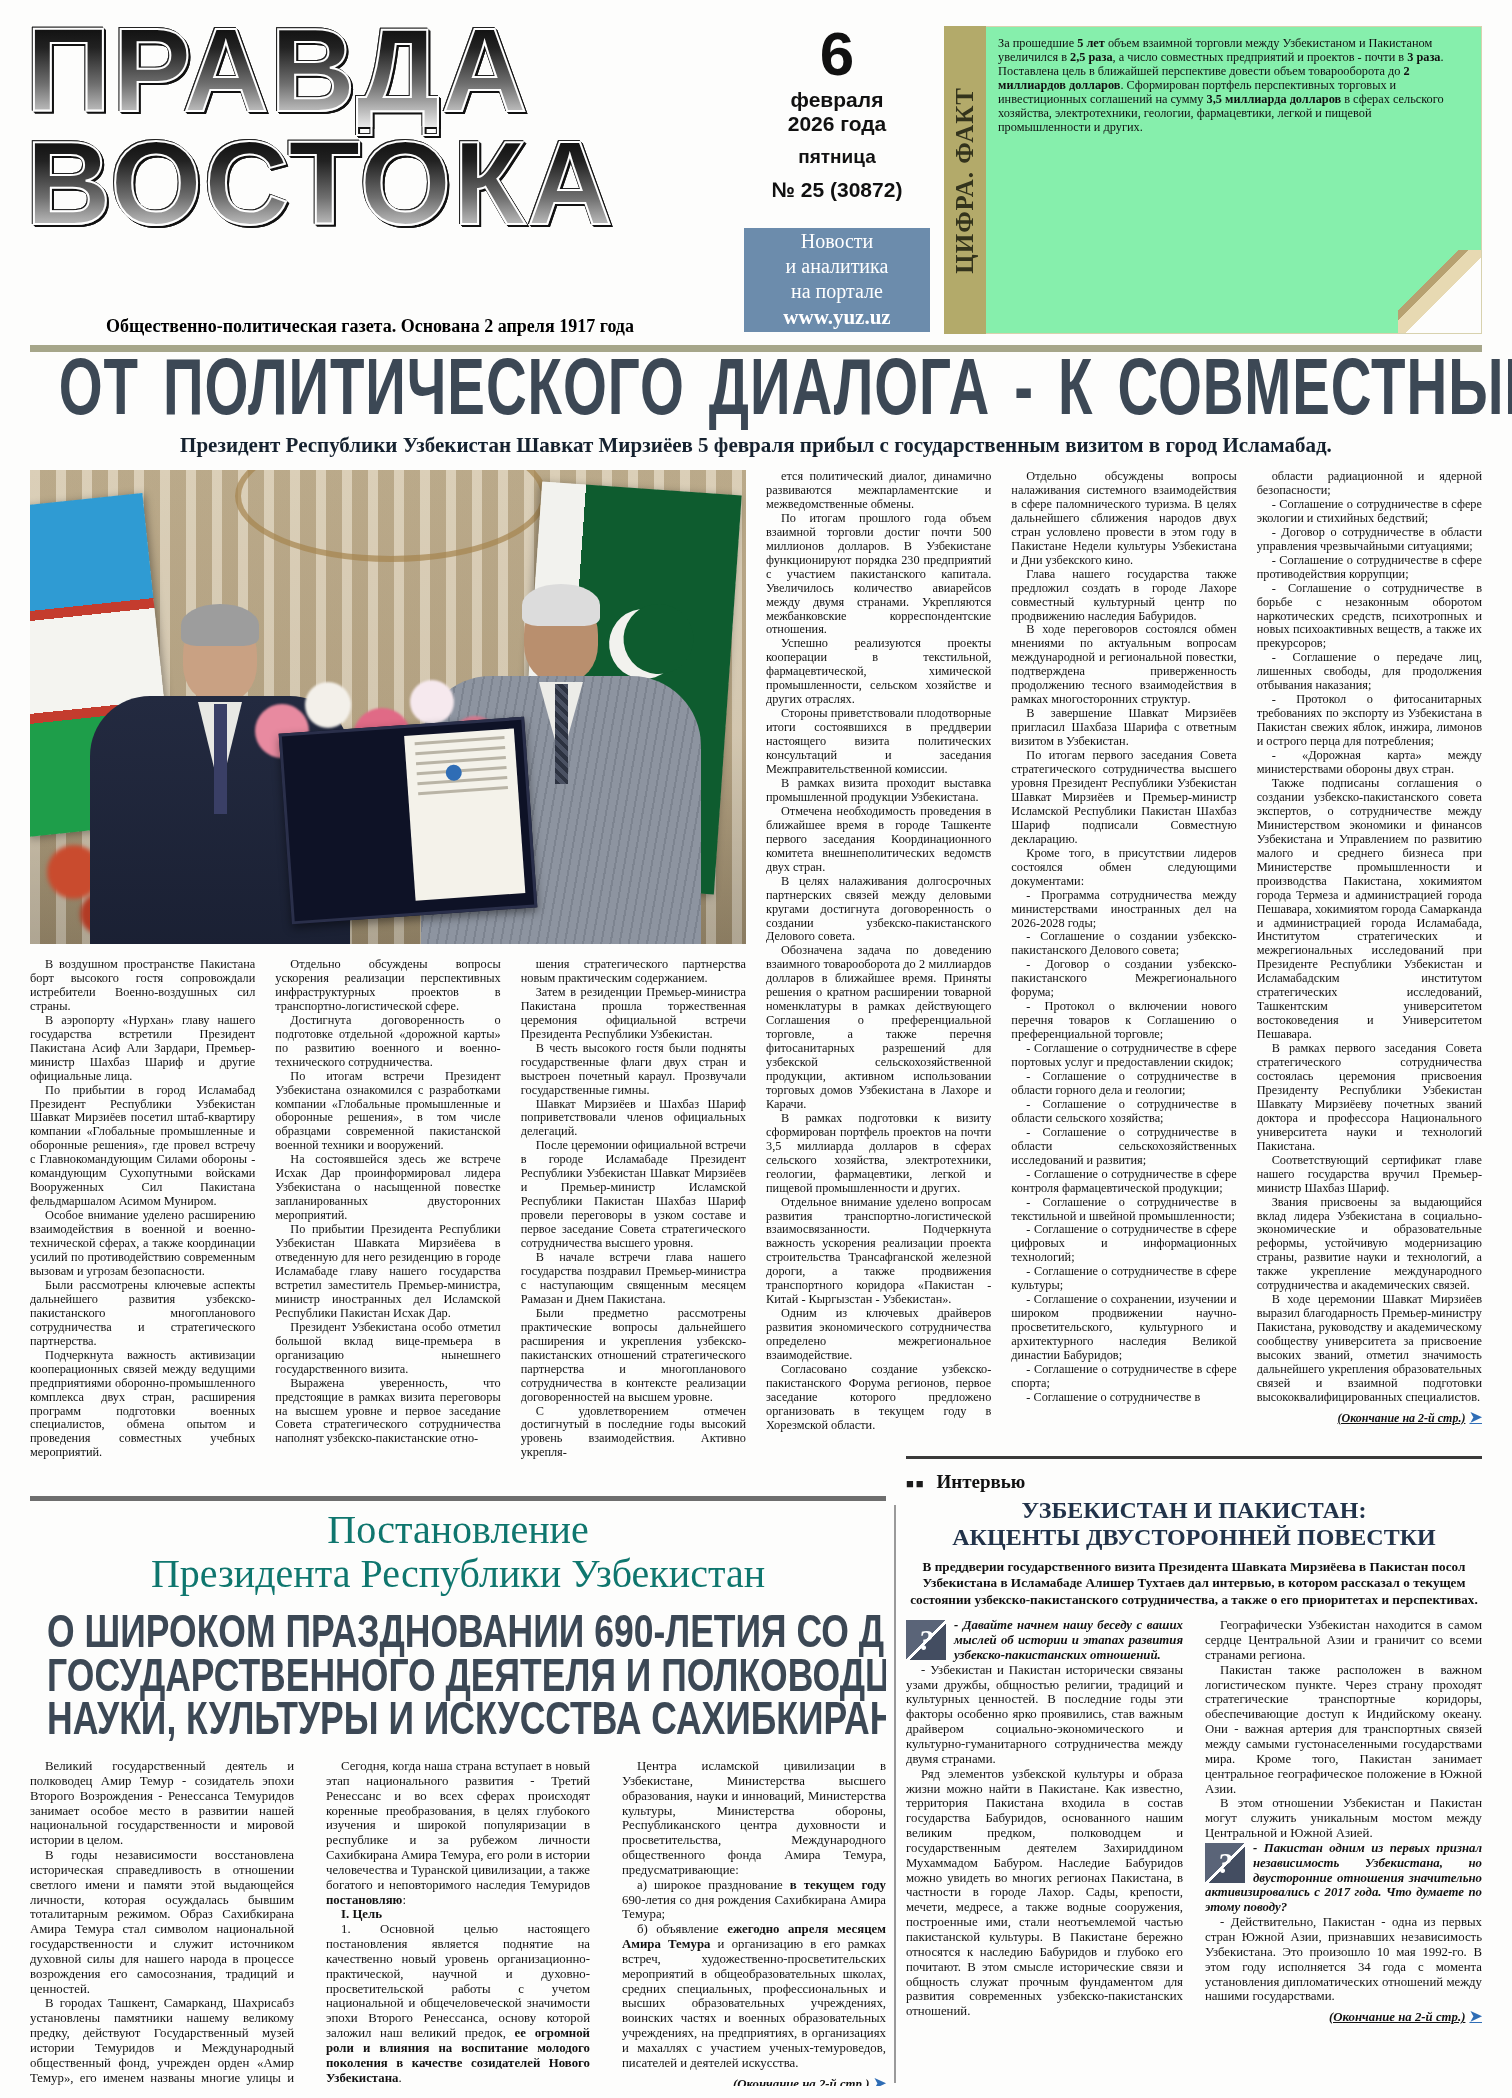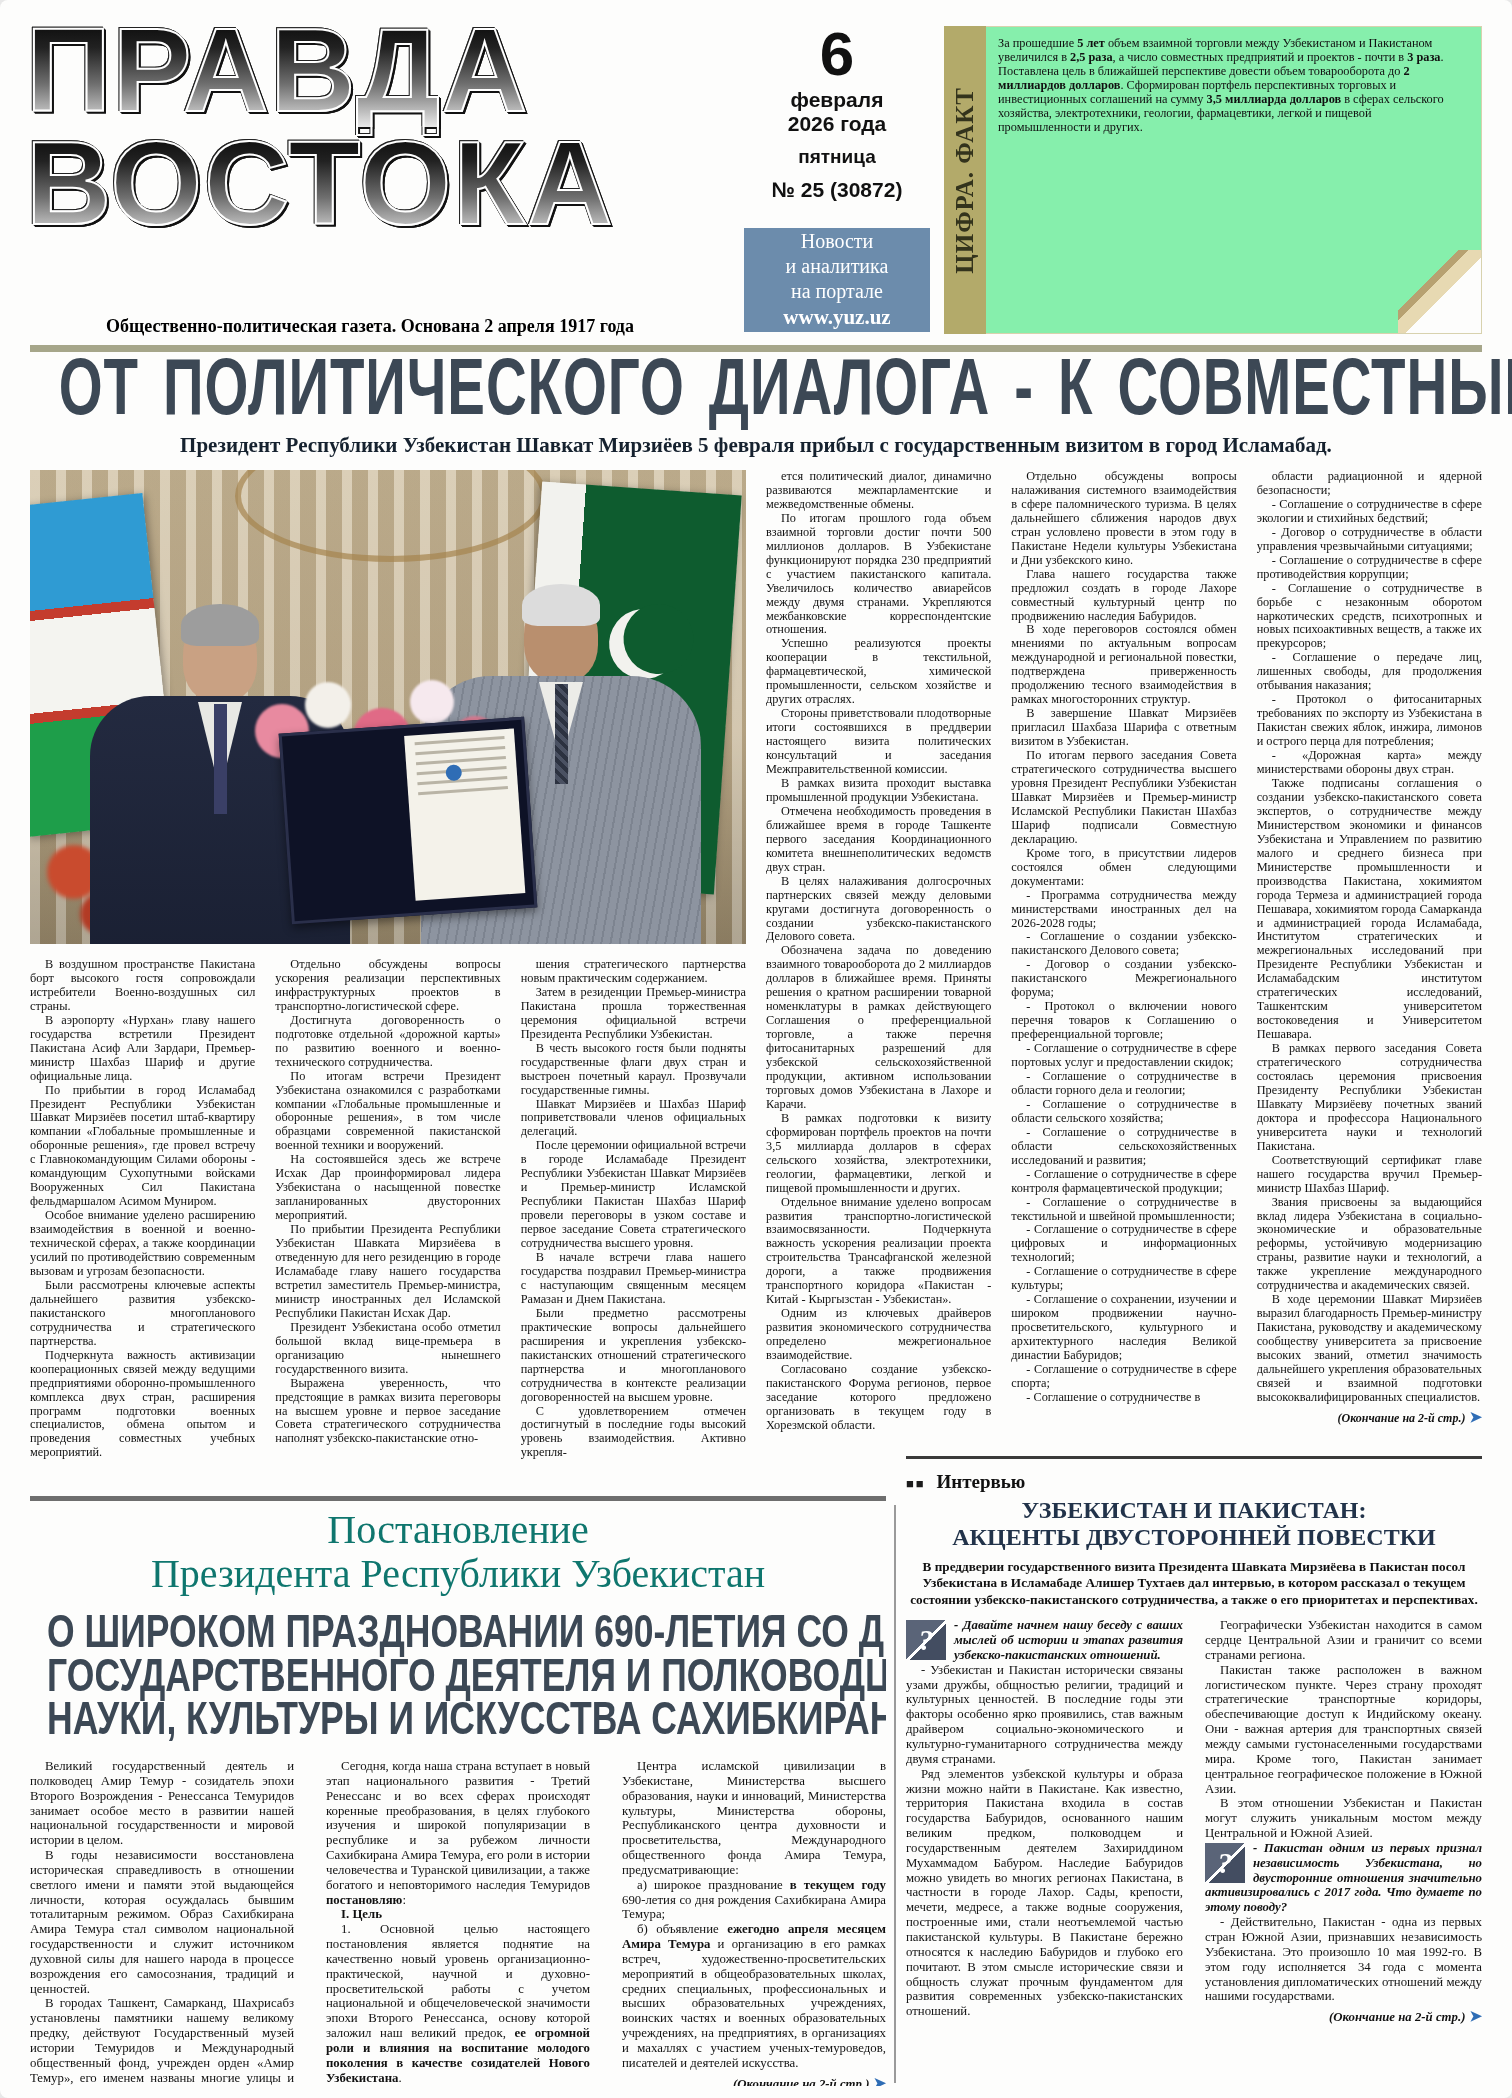--- a/index.html
+++ b/index.html
@@ -1,17 +1,17 @@
 <!DOCTYPE html>
 <html><head>
 <meta charset="utf-8">
 <style>
   html,body{margin:0;padding:0;background:#e8e8e8;}
   .page{position:relative;width:1512px;height:2098px;background:#fdfdfc;margin:0 auto;overflow:hidden;
-        font-family:"Liberation Serif",serif;color:#111;border-radius:8px;}
+        font-family:"Liberation Serif",serif;color:#111;}
   
   .logo{position:absolute;left:26px;top:14px;line-height:.96;font-family:"Liberation Sans",sans-serif;
         font-weight:900;letter-spacing:2px;}
   .logo .ln{display:block;font-size:118px;
         background:linear-gradient(180deg,#050505 0%,#222 30%,#6f6f6f 62%,#e9e9e9 100%);
         -webkit-background-clip:text;background-clip:text;color:transparent;
         -webkit-text-stroke:2px #fff;
         filter:drop-shadow(2px 2px 0 #111) drop-shadow(-1px -1px 0 #222);}
   .tagline{position:absolute;left:40px;top:316px;width:660px;text-align:center;
         font-weight:bold;font-size:18px;color:#000;}
@@ -44,21 +44,21 @@
   .subhead{position:absolute;left:0;top:433px;width:1512px;text-align:center;
         font-weight:bold;font-size:21px;color:#16222f;}
   .article{position:absolute;left:30px;top:470px;width:1452px;height:1022px;overflow:hidden;
         display:grid;grid-template-columns:repeat(6,1fr);grid-template-rows:474px auto;column-gap:20px;row-gap:14px;}
   .article .acol{overflow:hidden;}
   .article .r2{grid-row:2;}
   .article .tall{grid-row:1 / span 2;}
   .para{margin:0;text-indent:15px;text-align:justify;font-size:12.3px;line-height:1.135;}
   .decol .para,.ivcol .para{font-size:12.8px;line-height:1.16;}
   .ending{text-align:right;font-size:12px;margin-top:4px;text-indent:0;}
-  .ending span{font-style:italic;font-weight:bold;}
+  .ending span{font-style:italic;font-weight:bold;text-decoration:underline;}
   .ending .end-arrow{font-style:normal;color:#2f6db5;font-size:15px;padding-left:4px;}
   
   .photo{grid-column:1 / span 3;grid-row:1;position:relative;overflow:hidden;
         background:linear-gradient(180deg,#cdbd9d 0%,#c3b292 55%,#8f8268 100%);}
   .photo .curtain{position:absolute;inset:0;
         background:repeating-linear-gradient(90deg,rgba(255,255,255,.28) 0 10px,rgba(120,100,70,.22) 10px 26px);}
   .photo .arch{position:absolute;left:205px;top:-40px;width:300px;height:120px;border:6px solid #a5854f;
         border-radius:50%;opacity:.7;}
   .flag-uz{position:absolute;left:-20px;top:30px;width:150px;height:330px;transform:rotate(-6deg);
         background:linear-gradient(180deg,#2f9bd3 0 32%,#c43c2e 32% 35%,#f4f4f0 35% 63%,#c43c2e 63% 66%,#1e9e4a 66% 100%);

